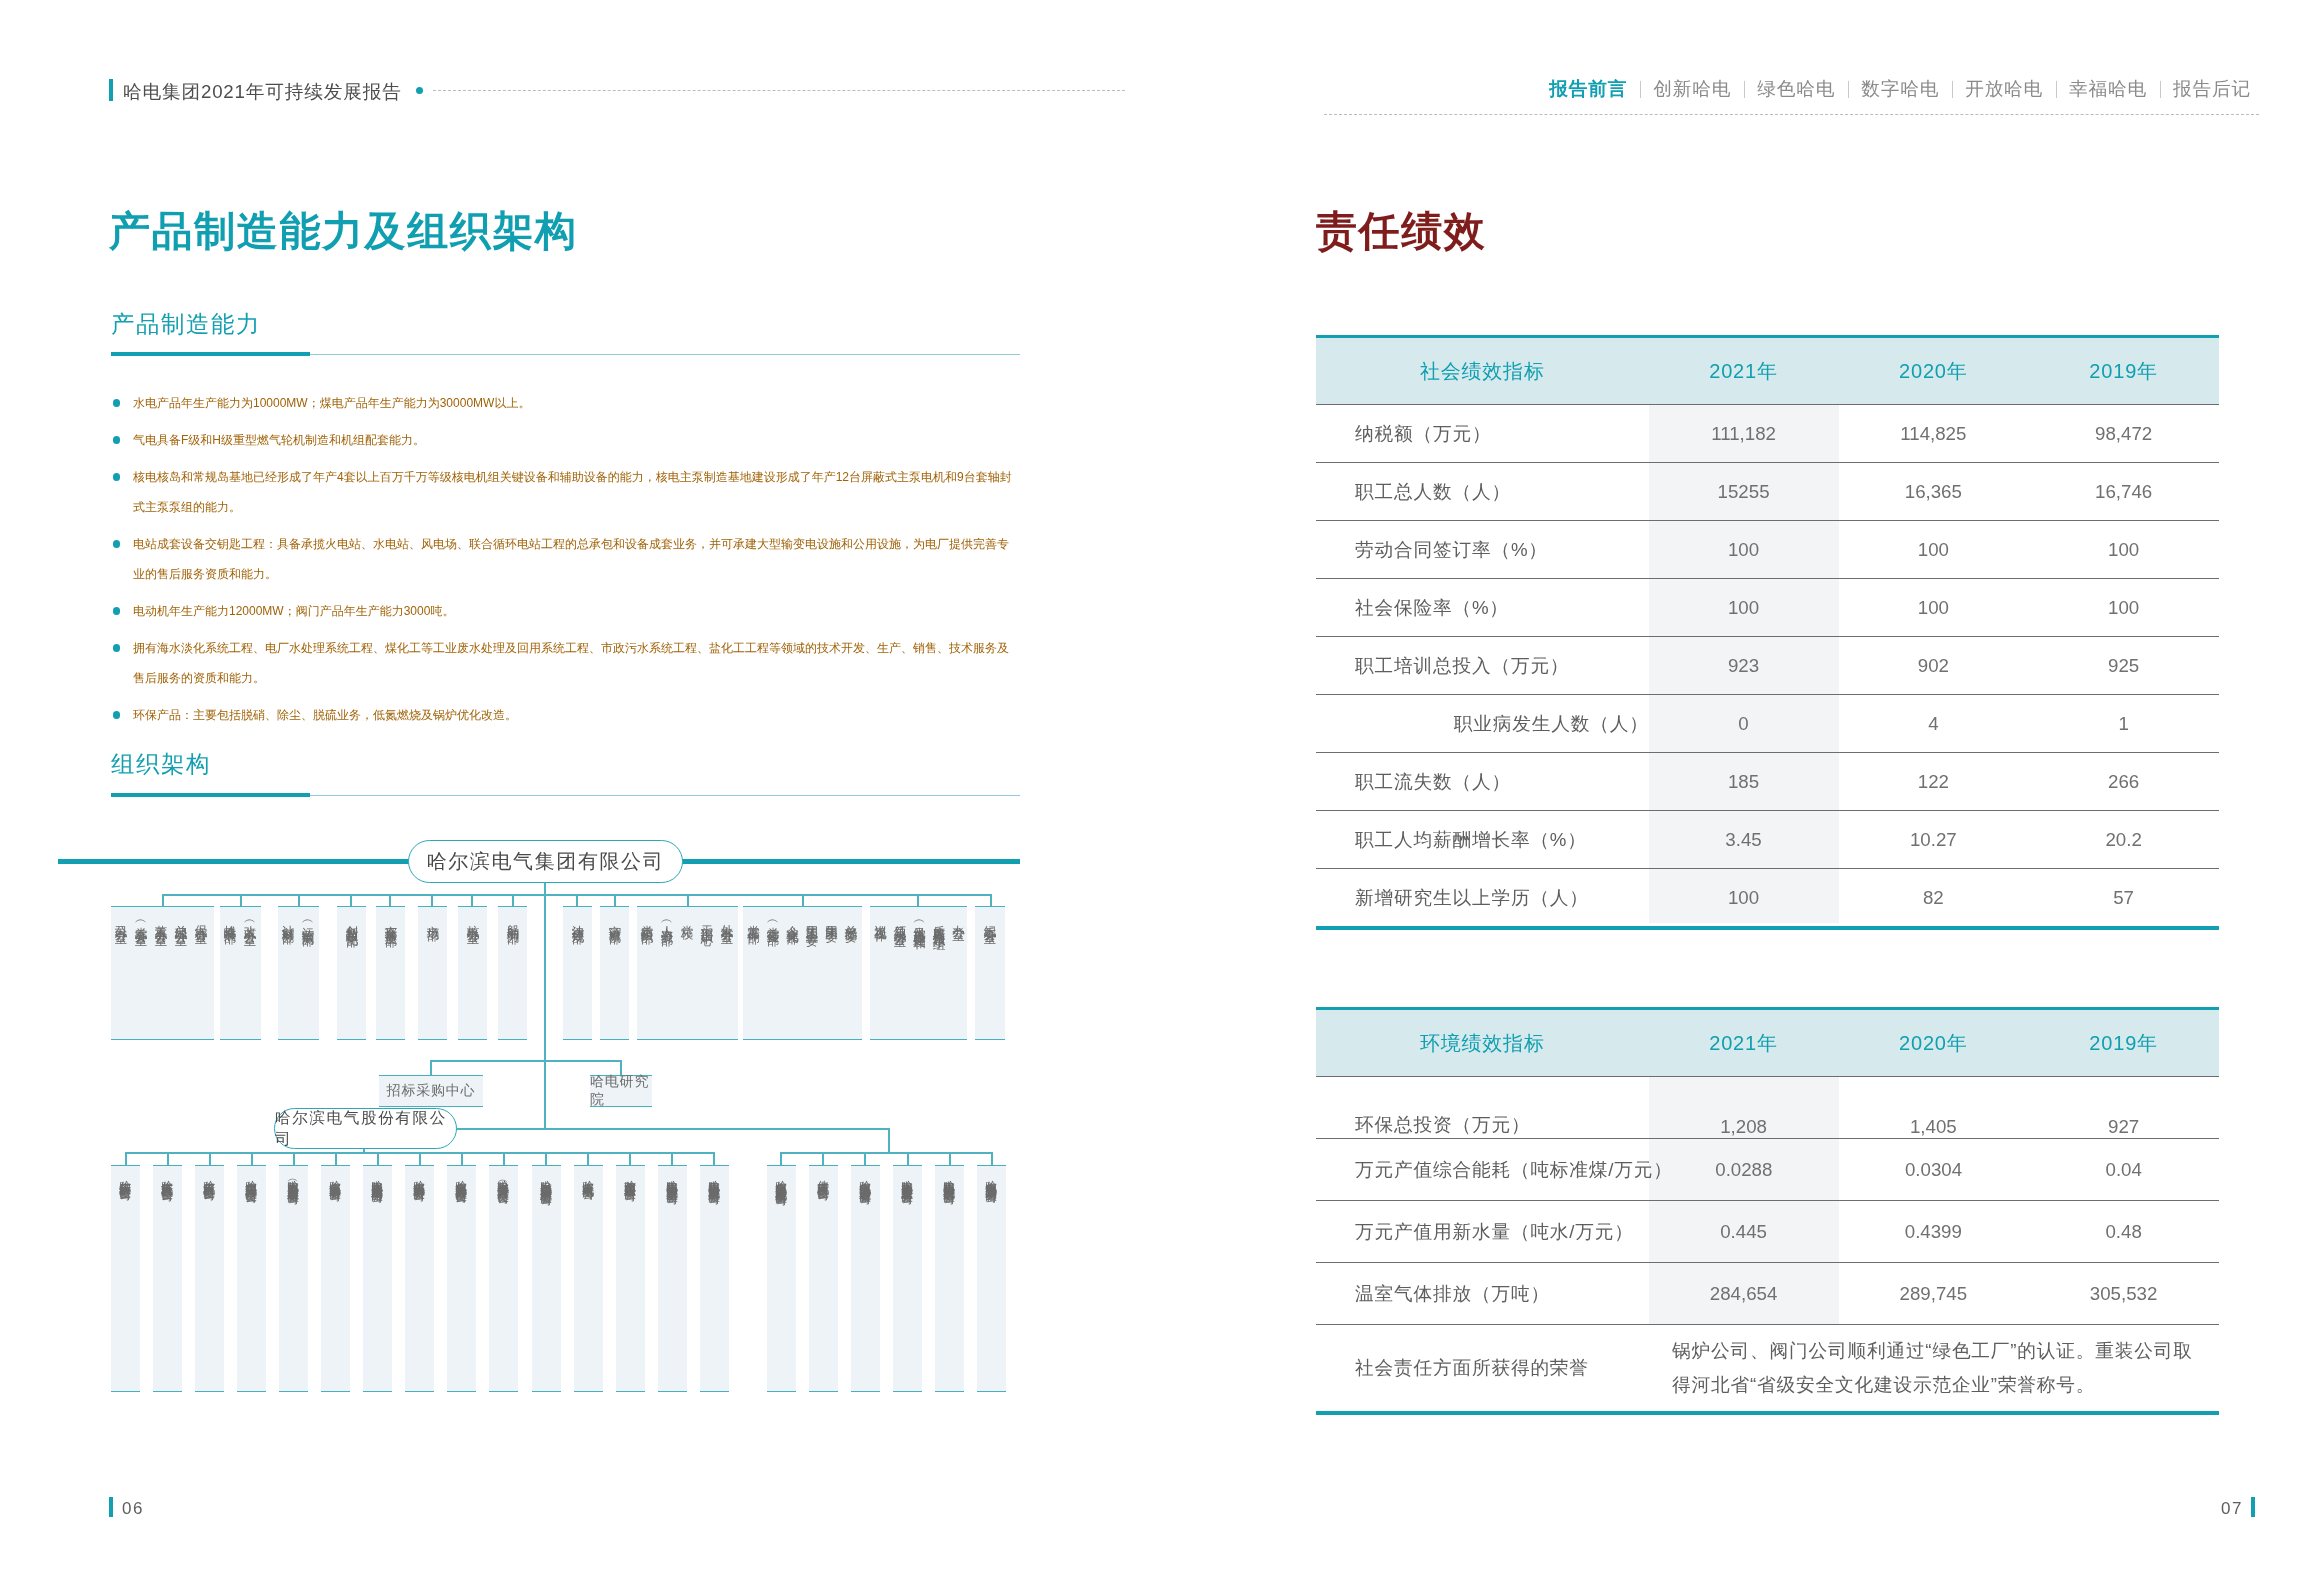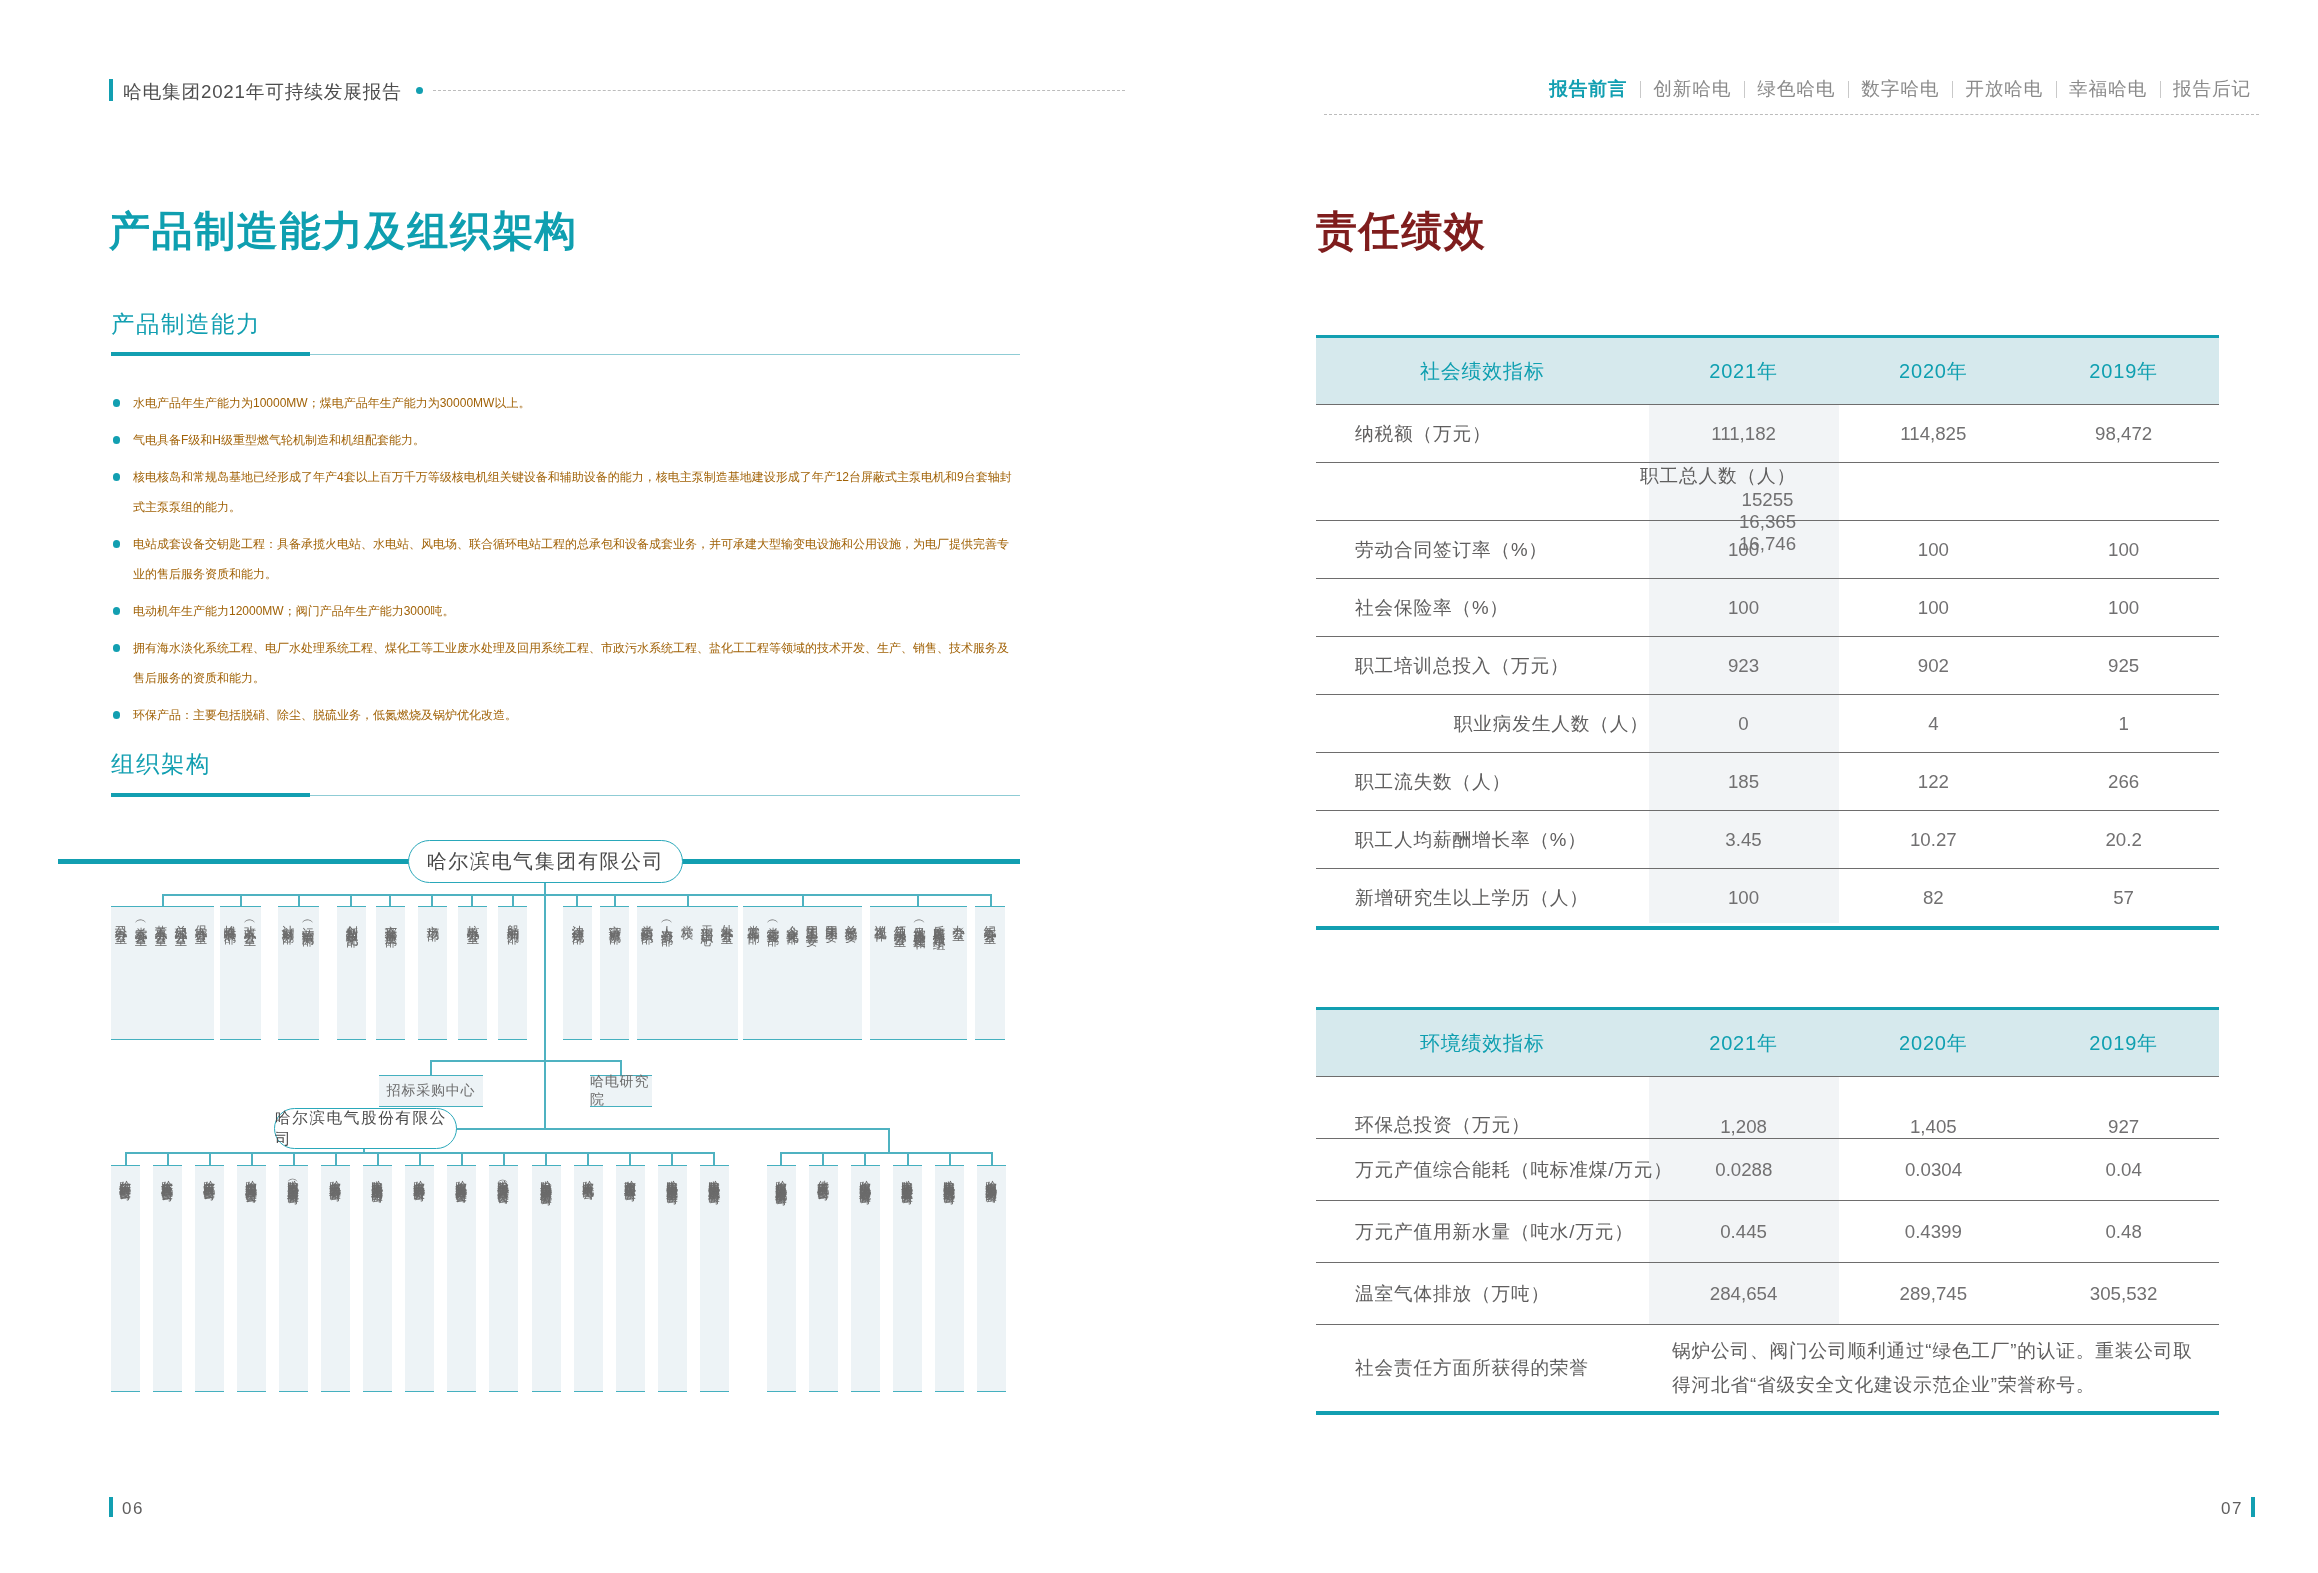--- a/index.html
+++ b/index.html
@@ -207,21 +207,21 @@
       <div class="hc" style="width: 190px;">2021年</div>
       <div class="hc" style="width: 190px;">2020年</div>
       <div class="hc" style="width: 191px;">2019年</div>
     </div>
     <div class="trow" style="height: 58px;">
       <div class="cell-label" style="width: 333px;">纳税额（万元）</div>
       <div class="cell-value" style="width: 190px;">111,182</div>
       <div class="cell-value" style="width: 190px;">114,825</div>
       <div class="cell-value" style="width: 191px;">98,472</div>
     </div>
-    <div class="trow" style="height: 58px; flex-direction: column;">
+    <div class="trow" style="height: 58px;">
       <div class="cell-label" style="width: 333px;">职工总人数（人）</div>
       <div class="cell-value" style="width: 190px;">15255</div>
       <div class="cell-value" style="width: 190px;">16,365</div>
       <div class="cell-value" style="width: 191px;">16,746</div>
     </div>
     <div class="trow" style="height: 58px;">
       <div class="cell-label" style="width: 333px;">劳动合同签订率（%）</div>
       <div class="cell-value" style="width: 190px;">100</div>
       <div class="cell-value" style="width: 190px;">100</div>
       <div class="cell-value" style="width: 191px;">100</div>

